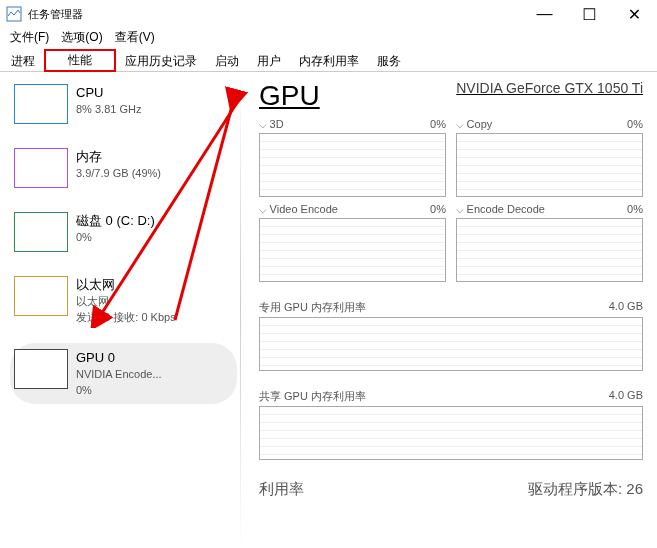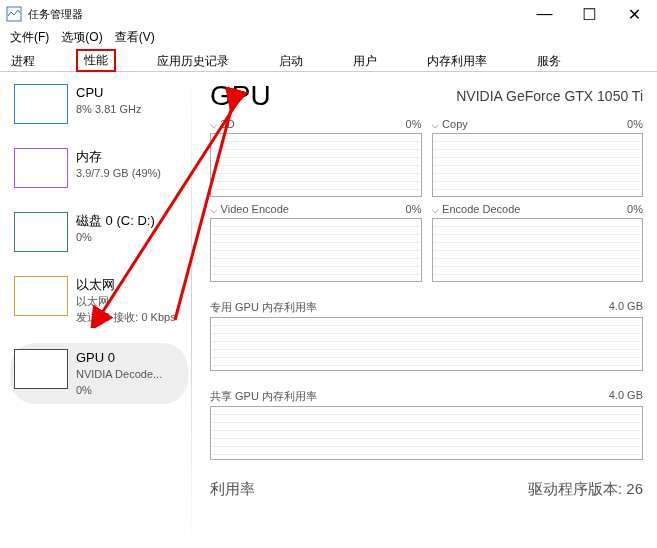--- a/index.html
+++ b/index.html
@@ -6,43 +6,43 @@
 body { width: 657px; height: 548px; background: #fff; overflow: hidden; position: relative; }
 
 .titlebar { height: 28px; display: flex; align-items: center; padding-left: 6px; }
 .titlebar .icon { width: 16px; height: 16px; margin-right: 6px; }
 .titlebar .title { font-size: 11px; flex: 1; }
 .titlebar .winbtn { width: 45px; height: 28px; display: flex; align-items: center; justify-content: center; }
 
 .menubar { height: 20px; display: flex; padding-left: 4px; font-size: 12px; }
 .menubar span { padding: 1px 6px; }
 
-.tabs { height: 24px; border-bottom: 1px solid #ccc; display: flex; font-size: 12px; padding-left: 2px; gap: 32px; }
+.tabs { height: 24px; border-bottom: 1px solid #ccc; display: flex; font-size: 12px; padding-left: 2px; }
 .tabs .tab { padding: 3px 8px; border: 1px solid transparent; border-bottom: none; position: relative; top: 1px; }
 .tabs .tab.active { background: #fff; }
-.tabs .hl { border: 2px solid #e60000; padding: 1px 6px; }
+.tabs .hl { border: 2px solid #e60000; padding: 1px 22px; }
 
 .content { display: flex; height: calc(100% - 72px); }
 
-.sidebar { width: 192px; overflow-y: auto; padding: 6px 4px 6px 10px; position: relative; }
+.sidebar { width: 241px; overflow-y: auto; padding: 6px 4px 6px 10px; position: relative; }
 .sidebar::after { content: ""; position: absolute; right: 0; top: 0; bottom: 0; width: 1px; background: linear-gradient(#fff, #ccc, #fff); }
 .side-item { display: flex; gap: 8px; padding: 6px 4px; margin-bottom: 12px; }
 .side-item.selected { background: #eee; border-radius: 25px; }
 .thumb { width: 54px; height: 40px; border: 1px solid; flex-shrink: 0; background: #fff; }
 .thumb.cpu { border-color: #2986cc; }
 .thumb.mem { border-color: #a64dff; }
 .thumb.disk { border-color: #2e8b57; }
 .thumb.net { border-color: #cc9933; }
 .thumb.gpu { border-color: #444; }
 .side-text { font-size: 12px; line-height: 1.4; }
 .side-text .name { font-size: 13px; }
 .side-text .sub { color: #555; font-size: 11px; }
 
 .main { flex: 1; padding: 8px 14px 0 18px; overflow: hidden; position: relative; }
-.gpu-header { display: flex; justify-content: space-between; align-items: center; margin-bottom: 6px; }
+.gpu-header { display: flex; justify-content: space-between; align-items: flex-start; margin-bottom: 6px; text-decoration: underline; }
 .gpu-header .big { font-size: 28px; font-weight: 300; }
 .gpu-header .model { font-size: 14px; color: #404040; }
 
 .chart-grid { display: grid; grid-template-columns: 1fr 1fr; gap: 6px 10px; }
 .chart-cell .lbl { display: flex; justify-content: space-between; font-size: 11px; color: #555; margin-bottom: 2px; }
 .chart-cell .lbl .left::before { content: "⌵"; font-size: 10px; margin-right: 3px; color: #888; }
 .graph { height: 64px; border: 1px solid #aaa; background: repeating-linear-gradient(to bottom, #fff, #fff 7px, #eee 7px, #eee 8px), repeating-linear-gradient(to right, transparent, transparent 12px, #eee 12px, #eee 13px); }
 
 .long-section { margin-top: 18px; }
 .long-section .lbl { display: flex; justify-content: space-between; font-size: 11px; color: #555; margin-bottom: 2px; }
@@ -116,21 +116,21 @@
       <div class="side-text">
         <div class="name">以太网</div>
         <div class="sub">以太网</div>
         <div class="sub">发送: 0 接收: 0 Kbps</div>
       </div>
     </div>
     <div class="side-item selected">
       <div class="thumb gpu"></div>
       <div class="side-text">
         <div class="name">GPU 0</div>
-        <div class="sub">NVIDIA Decode...</div>
+        <div class="sub">NVIDIA Encode...</div>
         <div class="sub">0%</div>
       </div>
     </div>
   </div>
 
   <div class="main">
     <div class="gpu-header">
       <span class="big">GPU</span>
       <span class="model">NVIDIA GeForce GTX 1050 Ti</span>
     </div>

